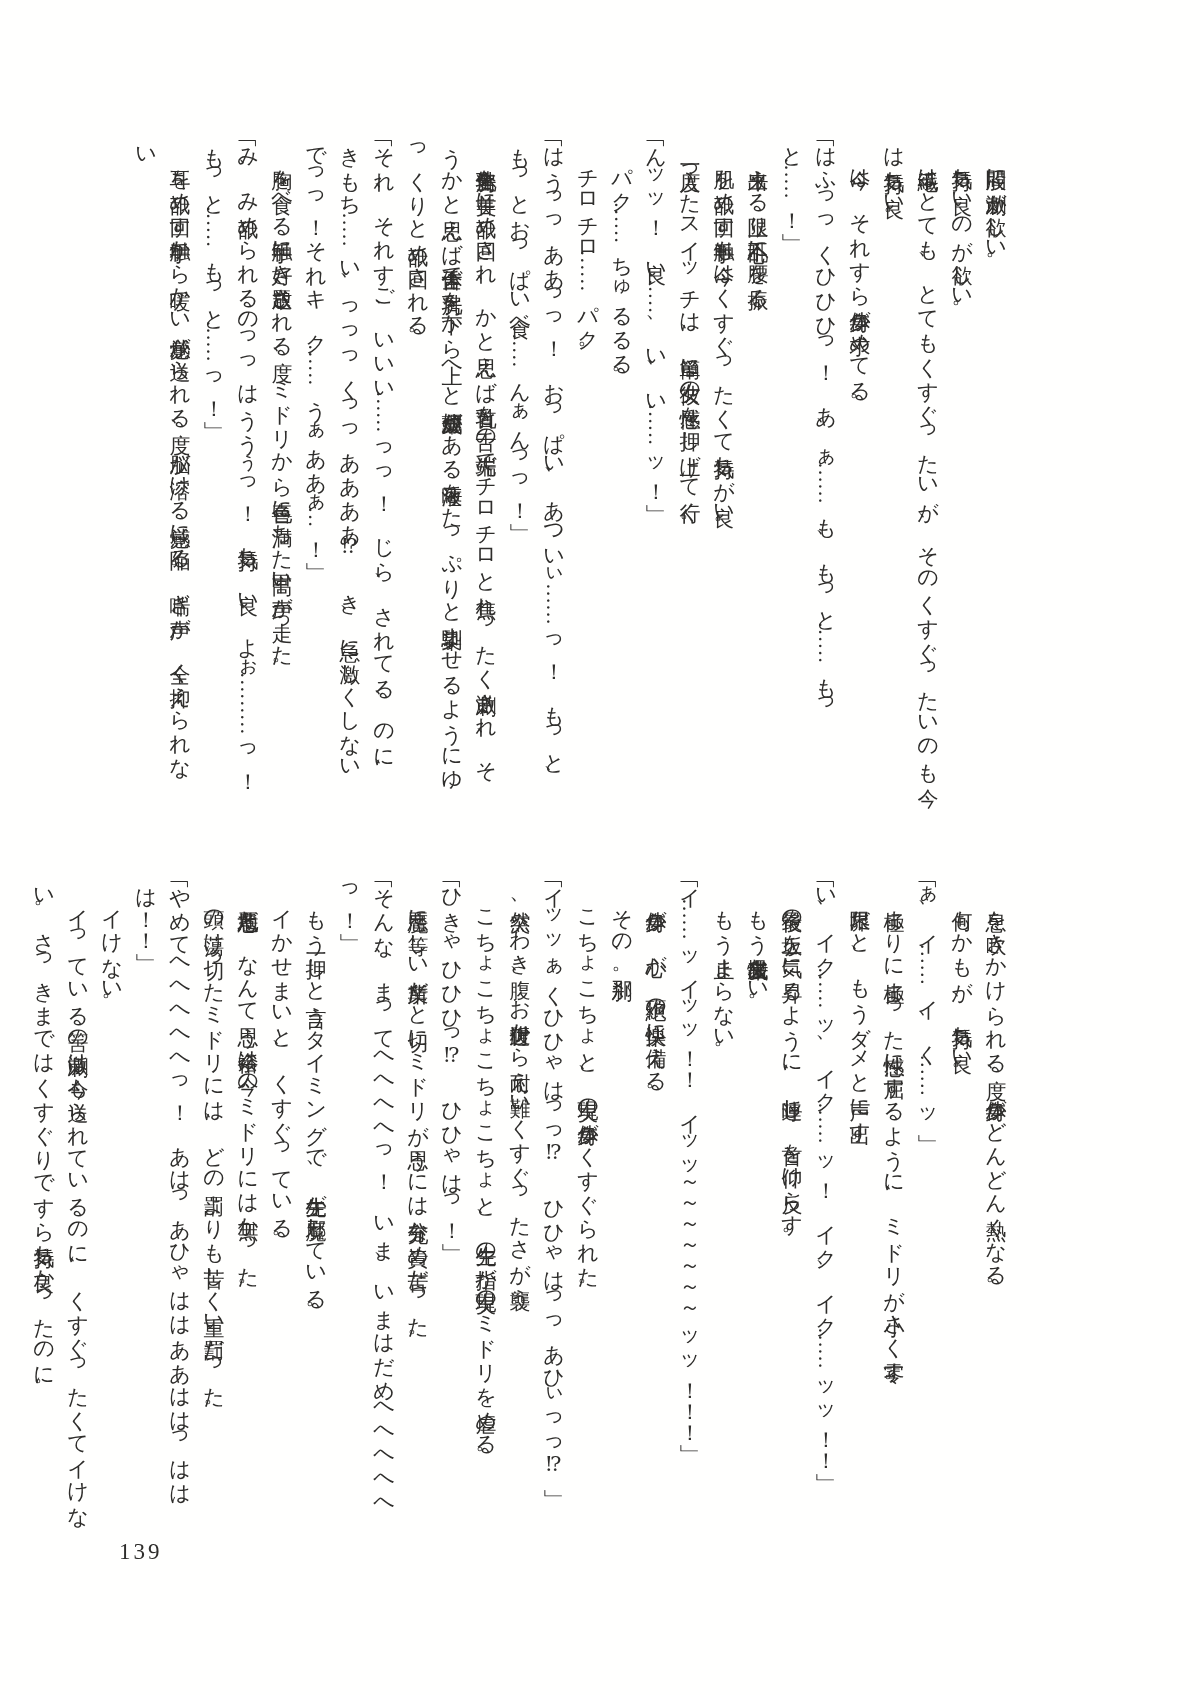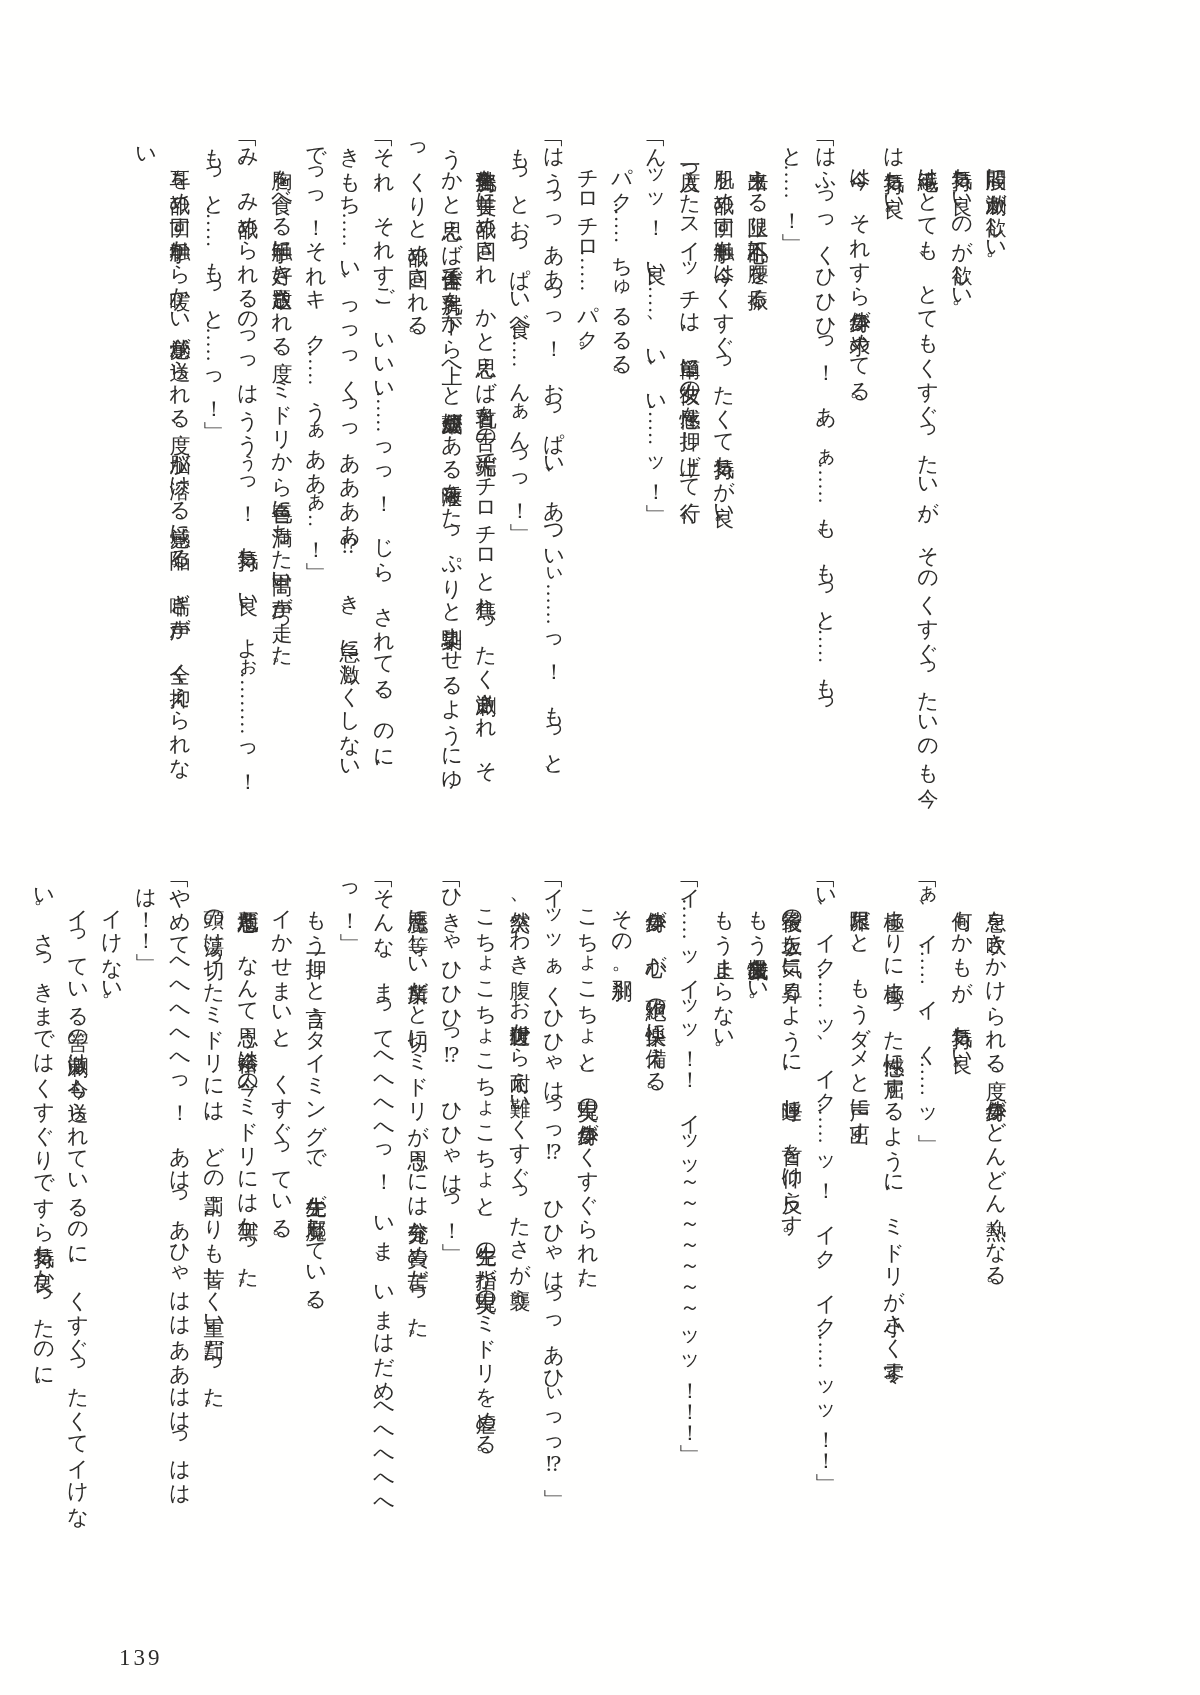--- a/index.html
+++ b/index.html
@@ -37,21 +37,21 @@
     margin: 0;
     padding: 0;
     text-indent: 1em;
   }
   .dan p.dlg {
     text-indent: 0;
   }
   .page-number {
     position: absolute;
     left: 119px;
-    top: 1645px;
+    top: 1539px;
     font-size: 23px;
     letter-spacing: 3px;
     color: #2e2d2b;
   }
 </style>
 </head>
 <body>
 
 <div class="page">
 

